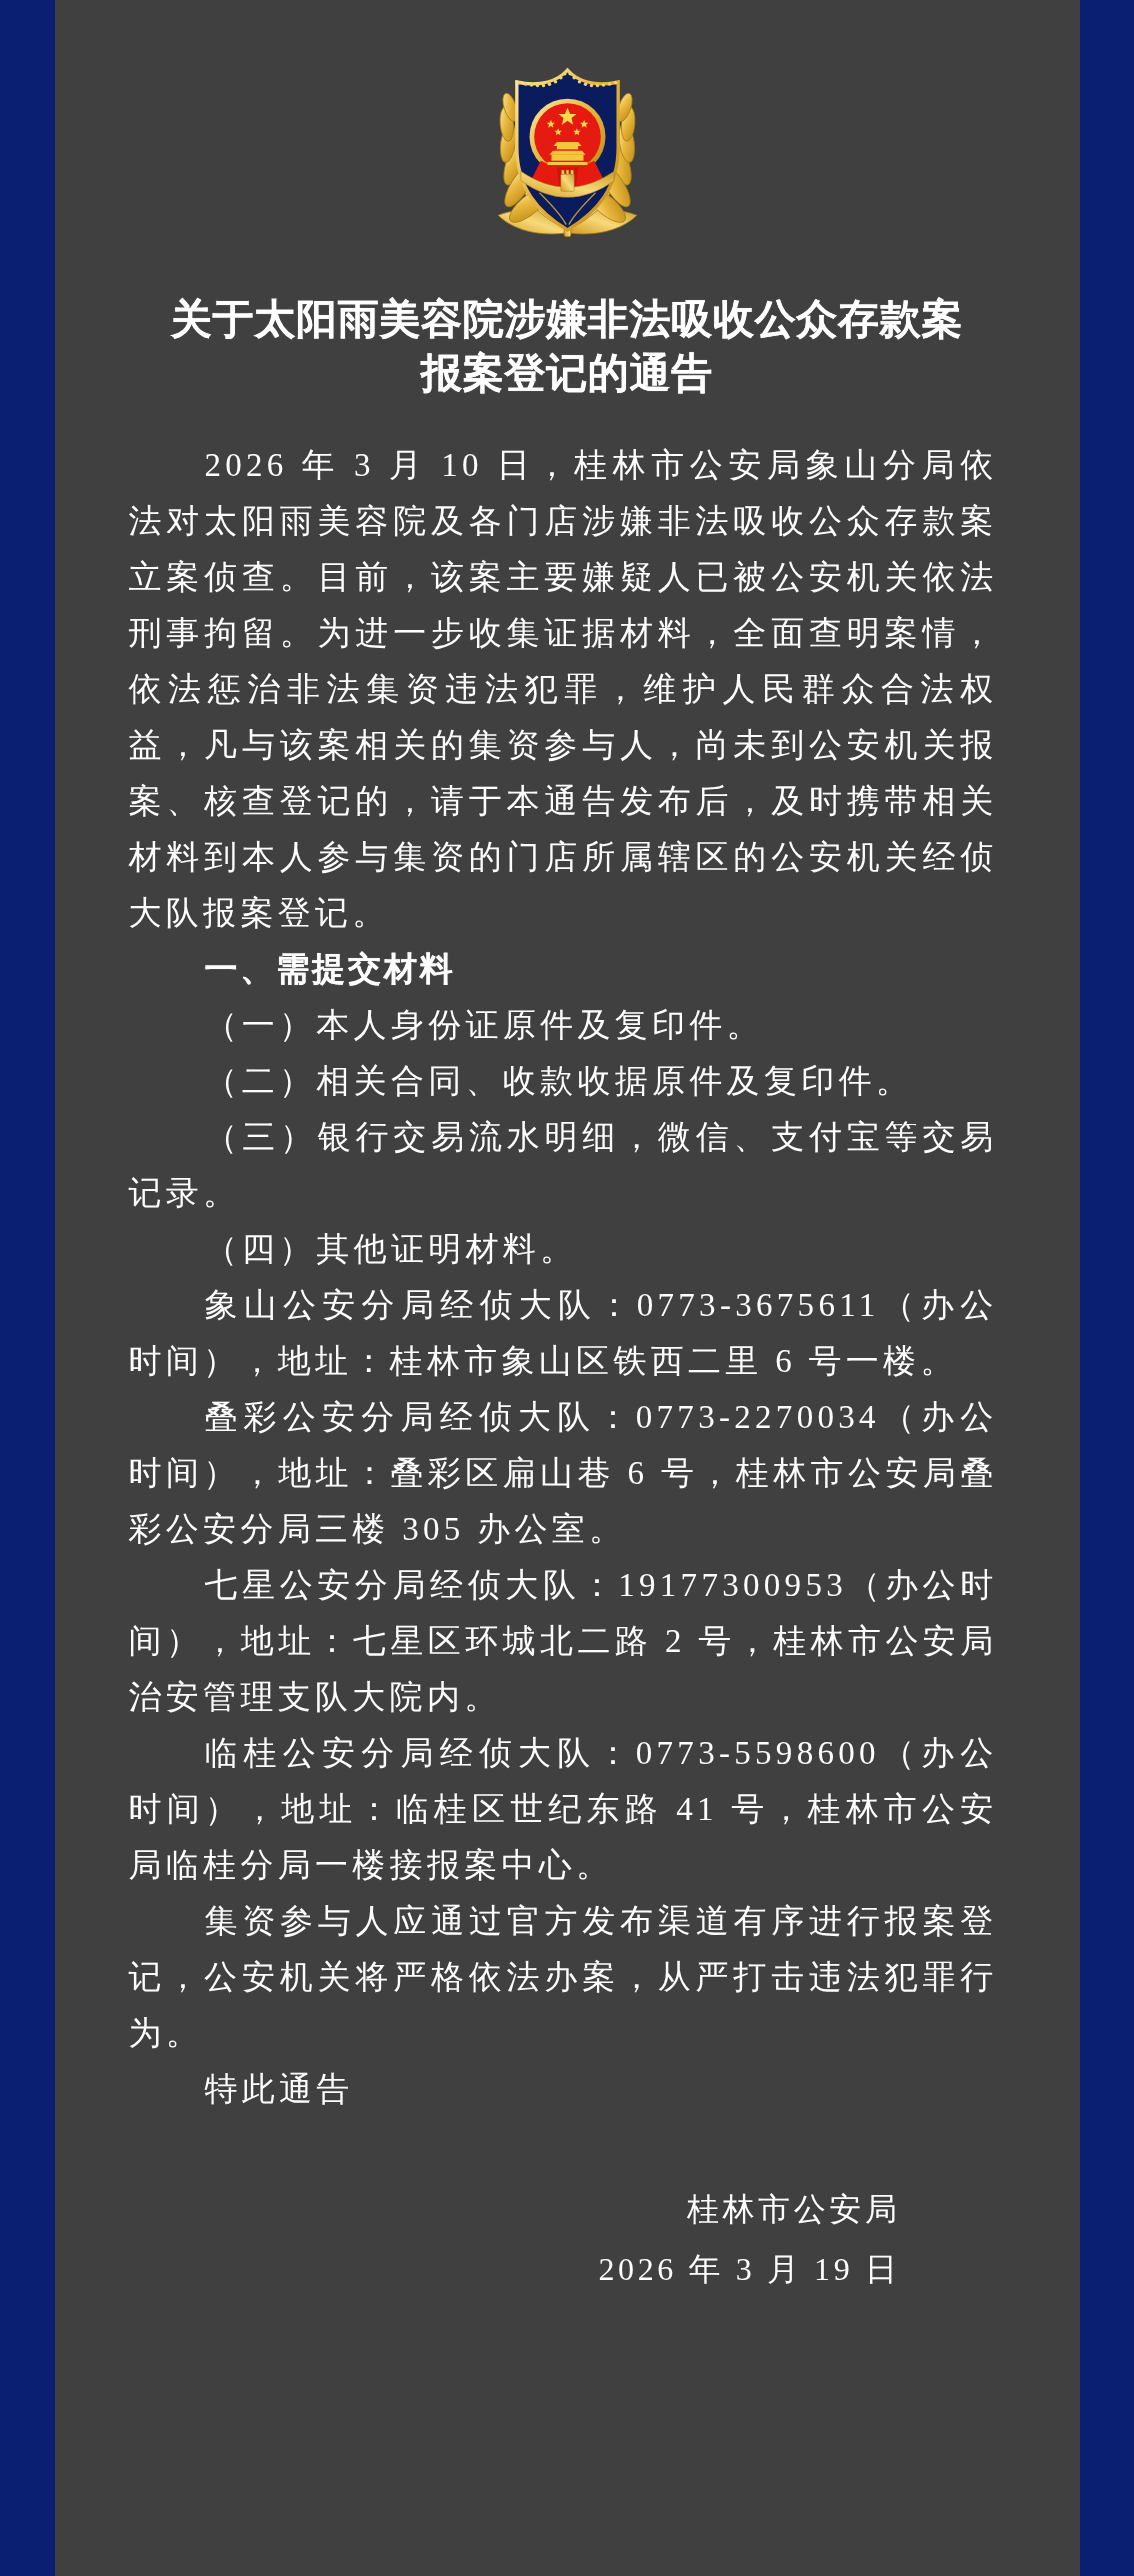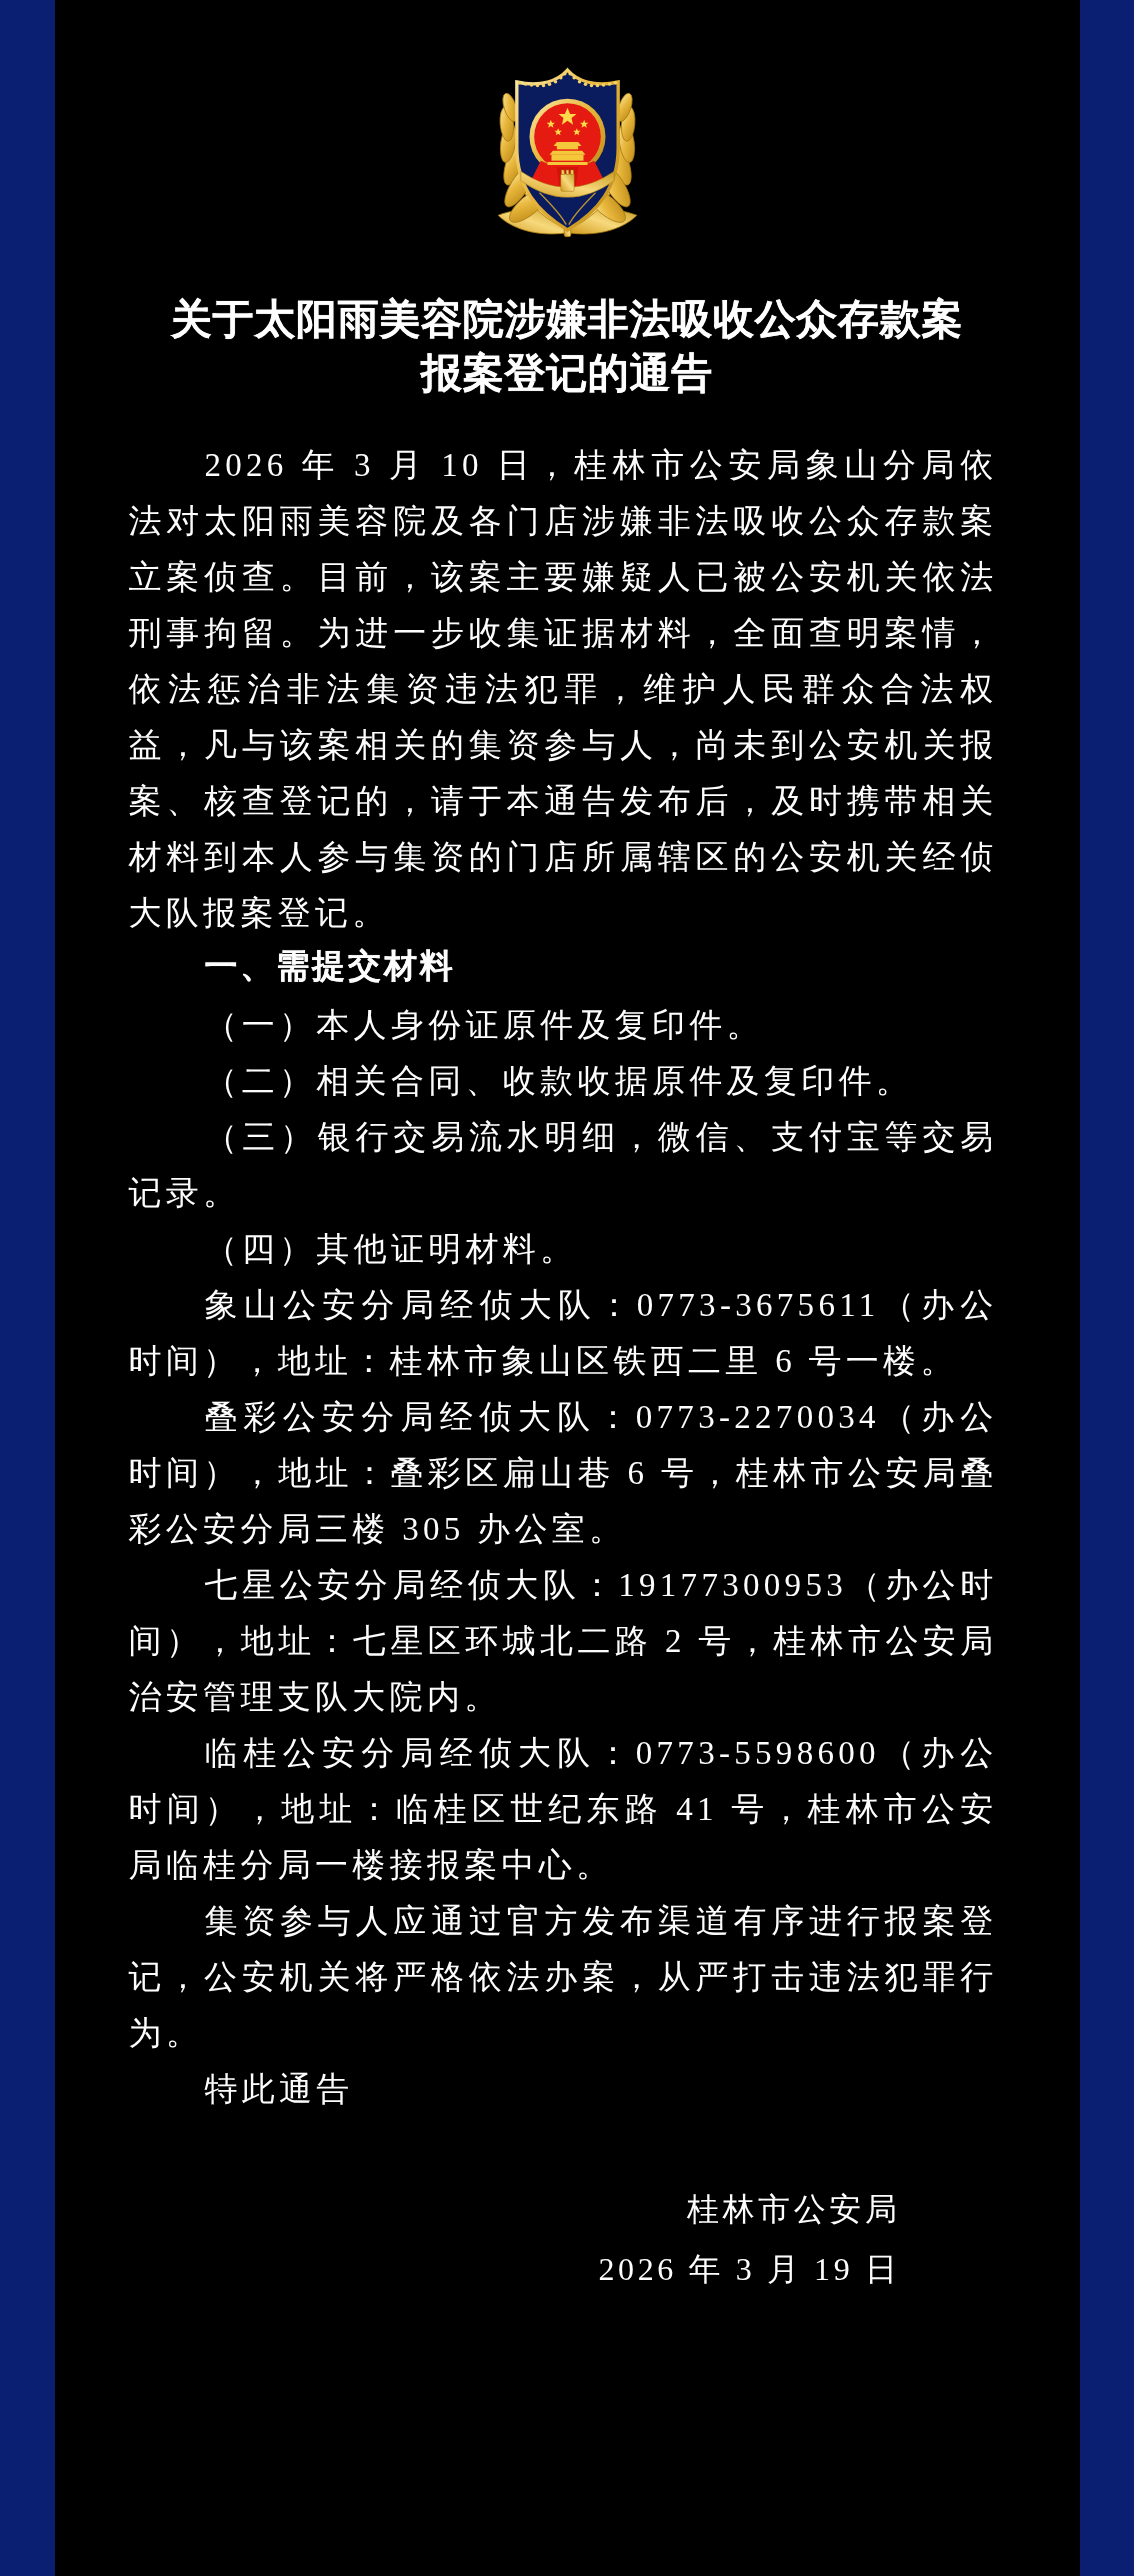--- a/index.html
+++ b/index.html
@@ -2,21 +2,21 @@
 <html style="font-size:11.4px"><head>
 <meta charset="utf-8">
 <style>
   * { margin: 0; padding: 0; box-sizing: border-box; }
   html, body { background: #0a1f72; }
   .page {
     position: relative;
     width: 1025px;
     height: 2576px;
     margin: 0 auto;
-    background: #000000;
+    background: #404040;
     overflow: hidden;
     color: #ffffff;
   }
   .emblem-wrap {
     width: 167px;
     margin: 62px auto 0 auto;
   }
   .emblem-wrap svg { display: block; width: 167px; height: 180px; }
   .title {
     margin-top: 50px;
@@ -37,21 +37,21 @@
     line-height: 56px;
     letter-spacing: 4.3px;
     text-align: justify;
     color: #fdfdfd;
   }
   .doc-body p {
     text-indent: 2.3em;
     margin: 0;
   }
   .doc-body p.heading {
-    font-family: Liberation Mono, monospace;
+    font-family: Liberation Sans, sans-serif;
     font-weight: 700;
     letter-spacing: 2.9px;
     text-shadow: 0 0 0.7px #ffffff;
   }
   .footer {
     margin: 62px 179px 0 auto;
     width: fit-content;
     text-align: right;
     font-family: "Liberation Serif", serif;
     font-size: 32px;

